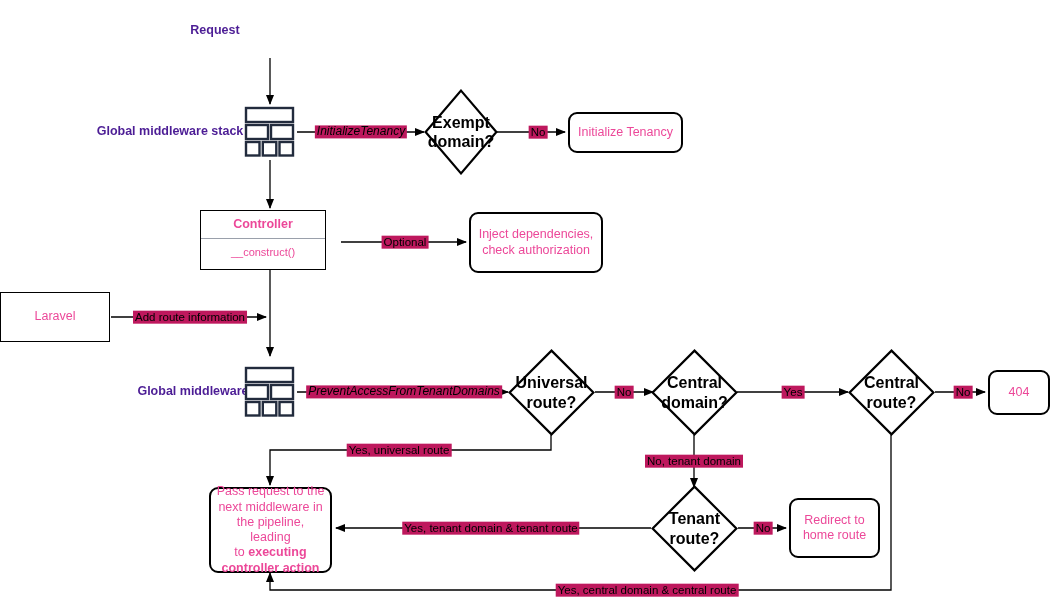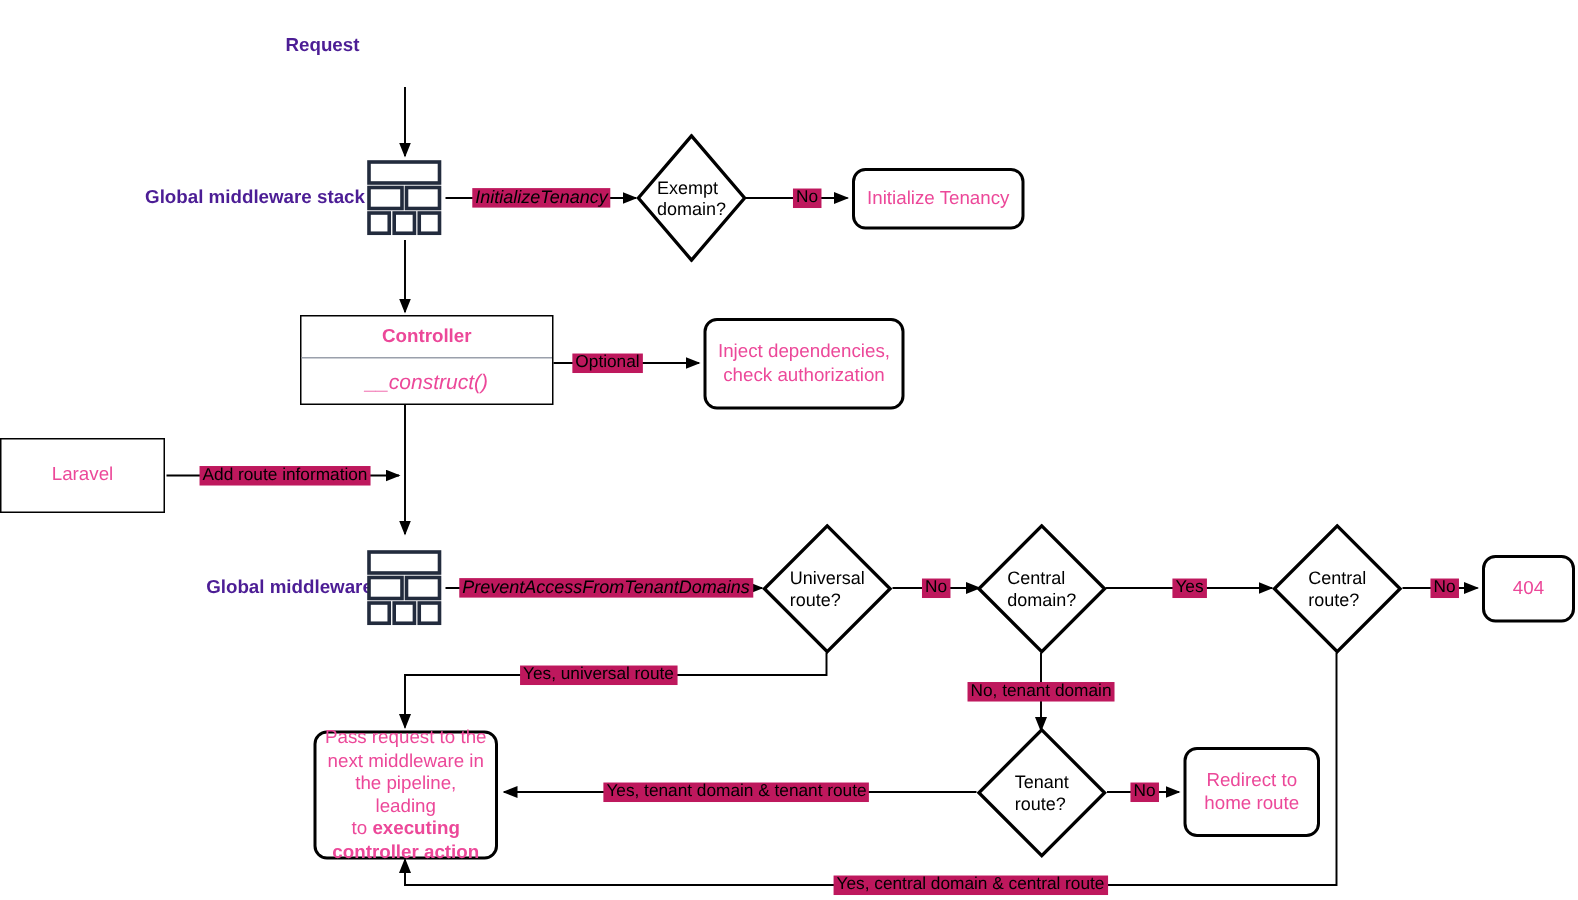--- a/index.html
+++ b/index.html
@@ -66,44 +66,44 @@
   .uml .uml-title {
     width: 100%;
     font-weight: bold;
     font-size: 12.5px;
     padding: 6px 0 6px 0;
     border-bottom: 1px solid #9aa0ab;
     box-sizing: border-box;
   }
   .uml .uml-row {
     width: 100%;
-    font-size: 14px;
+    font-size: 11px;
     padding: 7px 0 0 0;
     box-sizing: border-box;
-    font-style: italic;
   }
   
   .diamond {
     position: absolute;
     display: flex;
     align-items: center;
     justify-content: center;
   }
   .diamond .dia-shape {
     position: absolute;
     left: 0; top: 0;
     width: 100%; height: 100%;
   }
   .diamond .dia-text {
     position: relative;
     z-index: 2;
-    font-size: 12px;
+    font-size: 16px;
     line-height: 1.2;
-    text-align: left;
+    text-align: center;
     white-space: pre-line;
+    font-weight: bold;
   }
   
   .edge-label {
     position: absolute;
     font-size: 11.5px;
     color: #000;
     background: #be185d;
     padding: 0 2px;
     white-space: nowrap;
     transform: translate(-50%, -50%);
@@ -190,21 +190,21 @@
   <div class="diamond" style="left:424px; top:89px; width:74px; height:86px;">
     <svg class="dia-shape" viewBox="0 0 74 86" preserveAspectRatio="none" xmlns="http://www.w3.org/2000/svg">
       <polygon points="37,1.6 72.4,43 37,84.4 1.6,43" fill="#ffffff" stroke="#000" stroke-width="2.2" vector-effect="non-scaling-stroke"></polygon>
     </svg>
     <div class="dia-text">Exempt
 domain?</div>
   </div>
 
   <div class="node rrect" style="left:568px; top:112px; width:115px; height:41px;">Initialize Tenancy</div>
 
-  <div class="node uml" style="left:200px; top:210px; width:169px; height:60px;">
+  <div class="node uml" style="left:200px; top:210px; width:126px; height:60px;">
     <div class="uml-title">Controller</div>
     <div class="uml-row">__construct()</div>
   </div>
 
   <div class="node rrect" style="left:469px; top:212px; width:134px; height:61px; white-space:pre-line;">Inject dependencies,
 check authorization</div>
 
   <div class="node rect" style="left:0px; top:292px; width:110px; height:50px;">Laravel</div>
 
   <div class="node plainlabel" style="left:136px; top:383px; width:114px; height:18px;">Global middleware</div>

